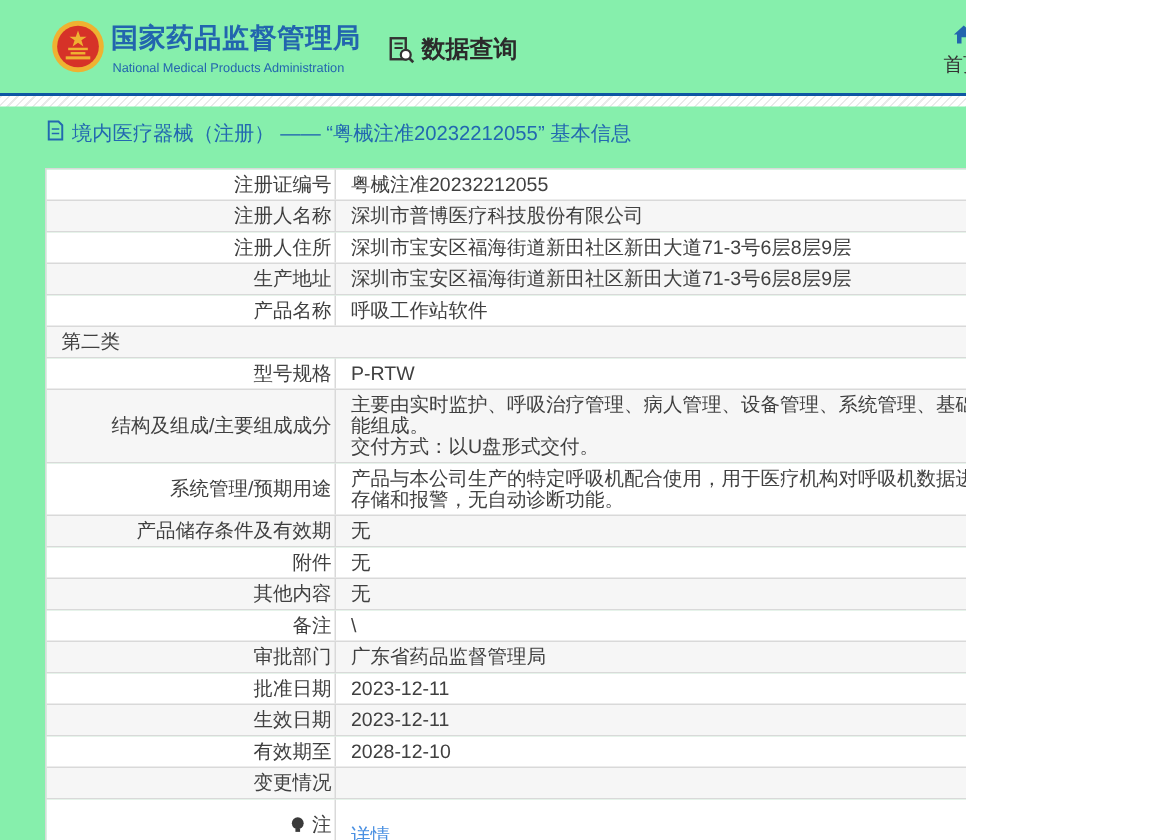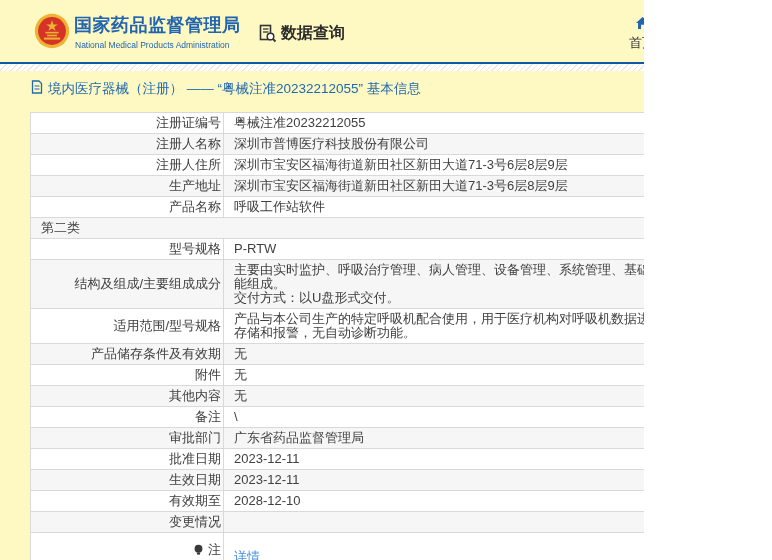--- a/index.html
+++ b/index.html
@@ -1,17 +1,17 @@
 <!DOCTYPE html>
 <html style="--brand-blue: #2265ae; --crumb-blue: #2268b0; --header-line-blue: #0e57a3; --link-blue: #4a90e2; --table-border: #d9d9d9; --row-alt-bg: #f6f6f6; --emblem-red: #d63228; --emblem-gold: #efb231;"><head>
 <meta charset="utf-8">
 <style>
   html,body{margin:0;padding:0;background:#fff;}
   .page{
-    position:relative;width:644px;height:560px;background:#fef9c3;overflow:hidden;
+    position:relative;width:644px;height:560px;background:#86efac;overflow:hidden;
     font-family:"Liberation Sans","DejaVu Sans",sans-serif;
   }
   
   .emblem{position:absolute;left:34px;top:13px;width:36px;height:36px;}
   .org-cn{position:absolute;left:74px;top:13px;font-size:18px;font-weight:bold;
           color:var(--brand-blue);letter-spacing:.5px;white-space:nowrap;}
   .org-en{position:absolute;left:75px;top:40px;font-size:8.5px;color:var(--brand-blue);white-space:nowrap;}
   .data-query{position:absolute;left:258px;top:23px;display:flex;align-items:center;gap:4px;
           font-size:16px;font-weight:600;color:#2b2b2b;cursor:pointer;text-align:center;}
   .nav-item{position:absolute;display:flex;flex-direction:column;align-items:center;gap:4px;
@@ -135,21 +135,21 @@
     <div class="row">
       <div class="cell-label">型号规格</div>
       <div class="cell-value">P-RTW</div>
     </div>
     <div class="row">
       <div class="cell-label">结构及组成/主要组成成分</div>
       <div class="cell-value">主要由实时监护、呼吸治疗管理、病人管理、设备管理、系统管理、基础数据管理六大功能组成。
 交付方式：以U盘形式交付。</div>
     </div>
     <div class="row">
-      <div class="cell-label">适用范围/型号规格</div>
+      <div class="cell-label">系统管理/预期用途</div>
       <div class="cell-value">产品与本公司生产的特定呼吸机配合使用，用于医疗机构对呼吸机数据进行接收、显示、存储和报警，无自动诊断功能。</div>
     </div>
     <div class="row">
       <div class="cell-label">产品储存条件及有效期</div>
       <div class="cell-value">无</div>
     </div>
     <div class="row">
       <div class="cell-label">附件</div>
       <div class="cell-value">无</div>
     </div>

